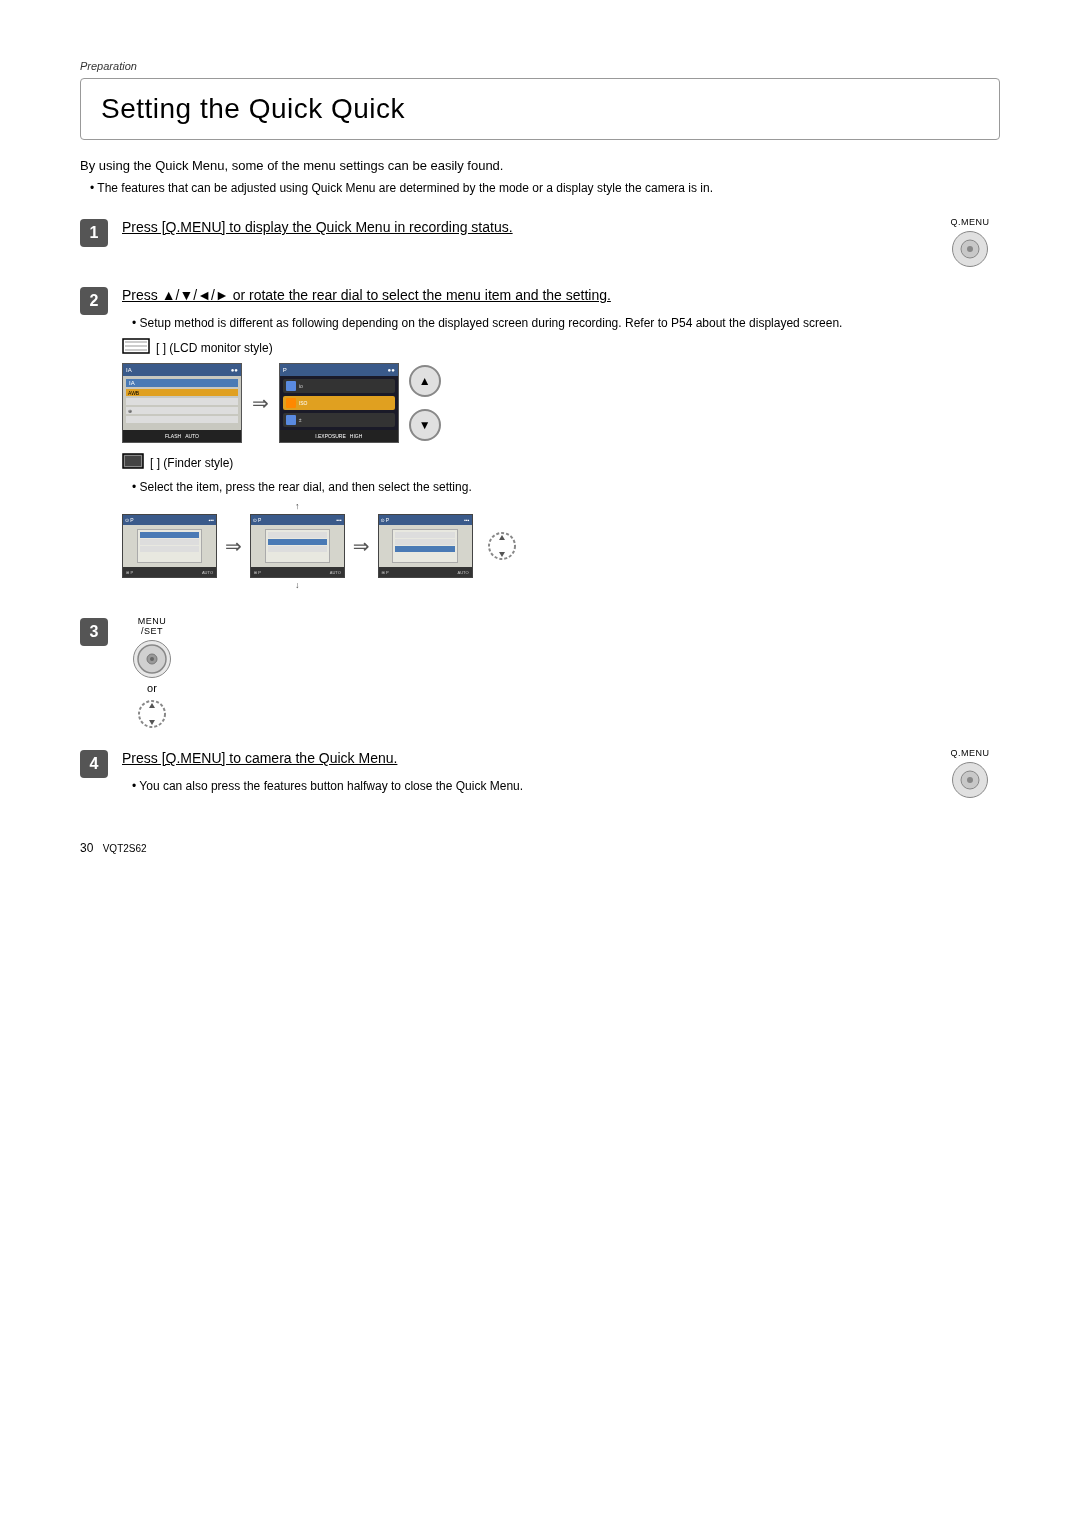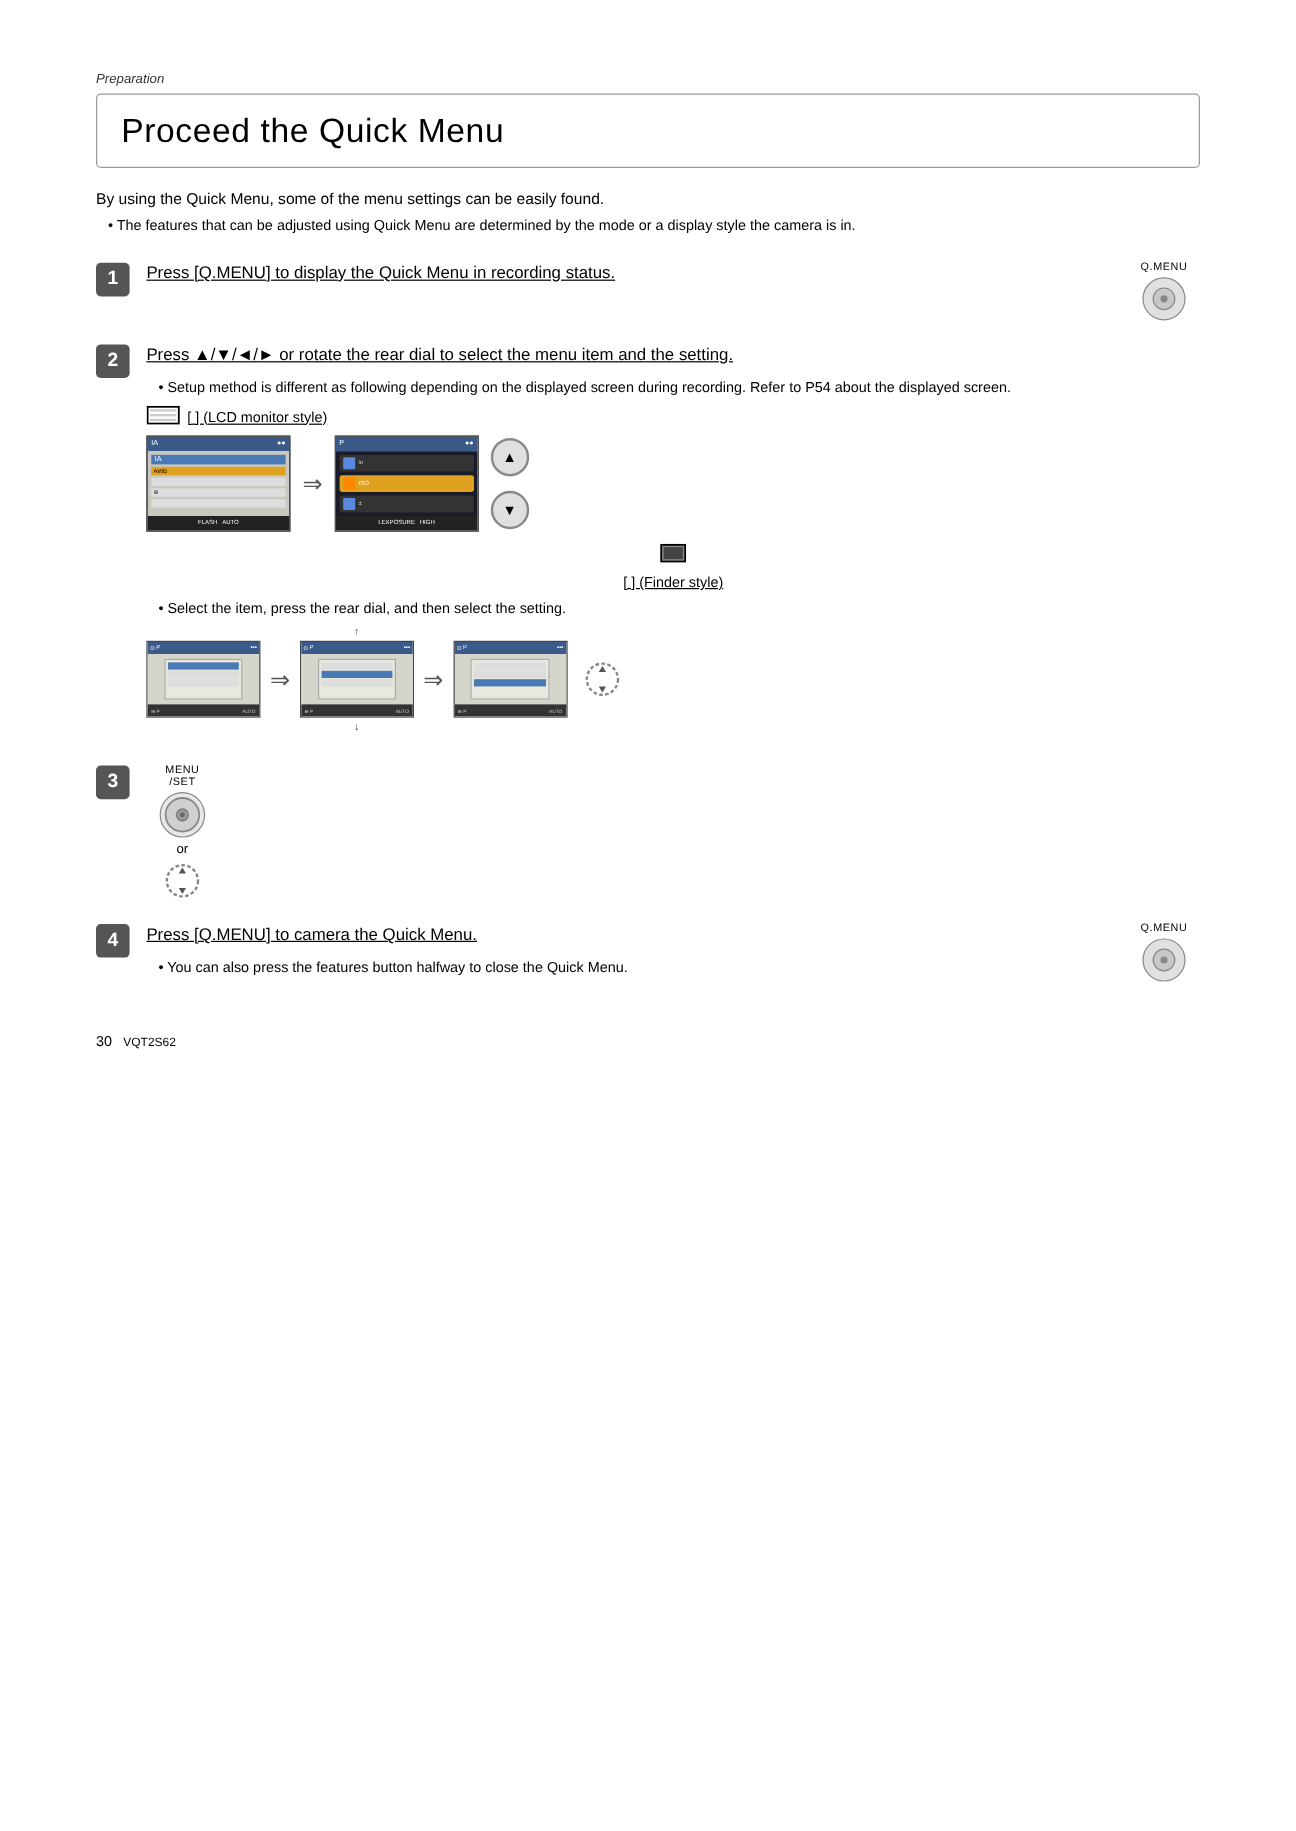--- a/index.html
+++ b/index.html
@@ -127,21 +127,20 @@
       text-align: center;
       line-height: 1.2;
     }
 
     .style-label {
       font-size: 12px;
       margin-bottom: 6px;
       display: flex;
       align-items: center;
       gap: 6px;
-      text-decoration: underline;
     }
 
     .screens-row {
       display: flex;
       align-items: center;
       gap: 10px;
       margin-bottom: 10px;
       flex-wrap: wrap;
     }
 
@@ -296,21 +295,21 @@
       color: #444;
       line-height: 1;
     }
   </style>
 </head>
 <body>
 
 <div class="section-label">Preparation</div>
 
 <div class="title-box">
-  <h1>Proceed the Quick Menu</h1>
+  <h1>Setting the Quick Quick</h1>
 </div>
 
 <p class="intro-text">By using the Quick Menu, some of the menu settings can be easily found.</p>
 <p class="intro-bullet">• The features that can be adjusted using Quick Menu are determined by the mode or a display style the camera is in.</p>
 
 <div class="step-row">
   <div class="step-number">1</div>
   <div class="step-content">
     <p class="step-text">Press [Q.MENU] to display the Quick Menu in recording status.</p>
   </div>
@@ -394,21 +393,21 @@
         </div>
       </div>
 
       <div class="dial-arrows">
         <div class="dial-arrow-circle">▲</div>
         <div style="height:8px;"></div>
         <div class="dial-arrow-circle">▼</div>
       </div>
     </div>
 
-    <div class="style-label" style="margin-top:10px;flex-direction:column;">
+    <div class="style-label" style="margin-top:10px;">
       <span>
         <svg width="22" height="16" viewBox="0 0 22 16">
           <rect x="1" y="1" width="20" height="14" fill="#888" stroke="#000" stroke-width="1.5"></rect>
           <rect x="3" y="3" width="16" height="10" fill="#444"></rect>
         </svg>
       </span>
       <span>[ ] (Finder style)</span>
     </div>
     <p class="step-bullet">• Select the item, press the rear dial, and then select the setting.</p>
 

